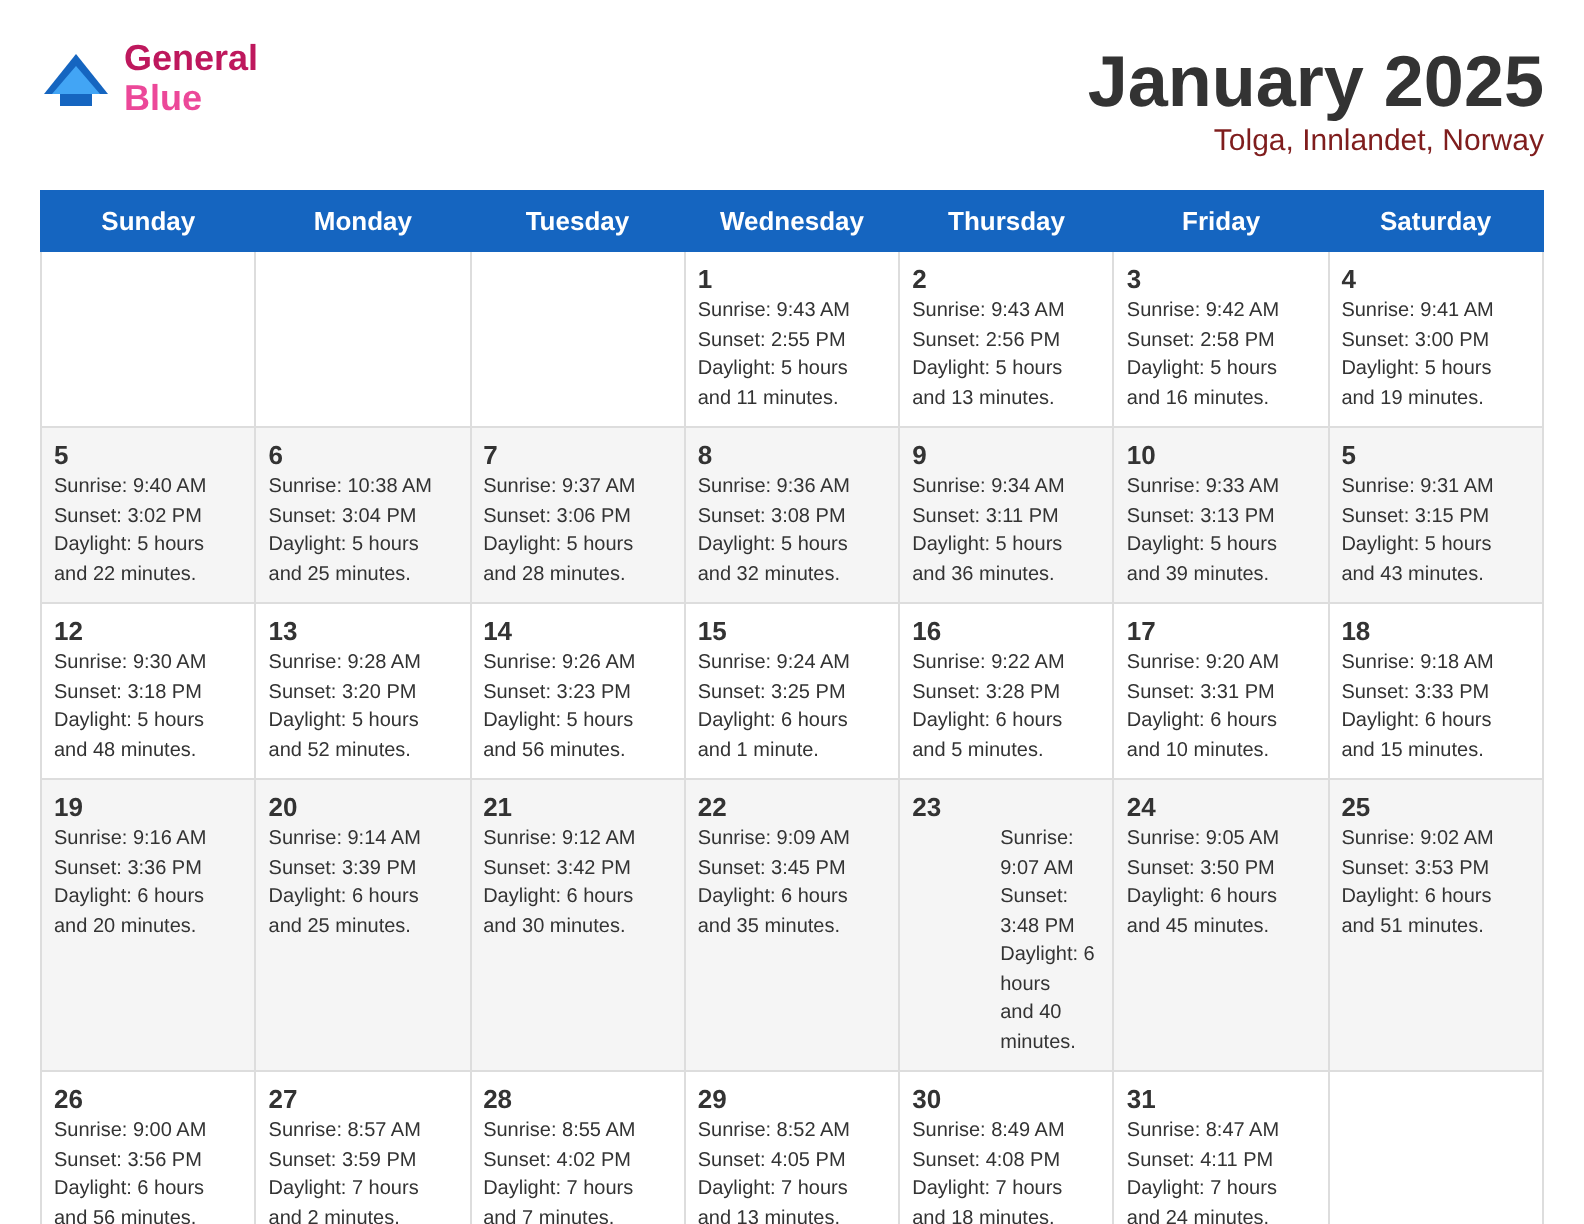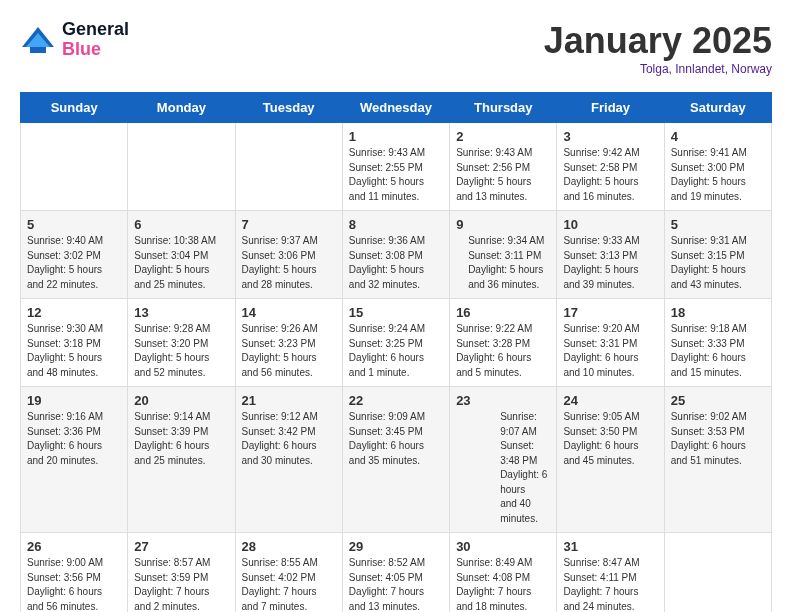--- a/index.html
+++ b/index.html
@@ -22,42 +22,42 @@
       gap: 6px;
     }
     .logo-text {
       display: flex;
       flex-direction: column;
       line-height: 1.1;
     }
     .logo-general {
       font-size: 18px;
       font-weight: bold;
-      color: #0f172a;
+      color: #be185d;
     }
     .logo-blue {
       font-size: 18px;
       font-weight: bold;
       color: #ec4899;
     }
     .logo-icon {
       width: 36px;
       height: 30px;
     }
     .title-block {
       text-align: right;
     }
     .title-month {
       font-size: 36px;
       font-weight: bold;
       color: #333;
     }
     .title-location {
-      font-size: 12px;
-      color: #4c1d95;
+      font-size: 15px;
+      color: #7f1d1d;
     }
     .calendar {
       width: 100%;
       border-collapse: collapse;
       border: 1px solid #ccc;
     }
     .calendar th {
       background: #1565c0;
       color: #fff;
       text-align: center;
@@ -184,21 +184,21 @@
         </td>
         <td>
           <div class="day-num">8</div>
           <div class="day-info" style="white-space: pre-line;">Sunrise: 9:36 AM
 Sunset: 3:08 PM
 Daylight: 5 hours
 and 32 minutes.</div>
         </td>
         <td>
           <div class="day-num">9</div>
-          <div class="day-info" style="white-space: pre-line; margin-left: 12px;">Sunrise: 9:34 AM
+          <div class="day-info" style="white-space: pre-line;">Sunrise: 9:34 AM
 Sunset: 3:11 PM
 Daylight: 5 hours
 and 36 minutes.</div>
         </td>
         <td>
           <div class="day-num">10</div>
           <div class="day-info" style="white-space: pre-line;">Sunrise: 9:33 AM
 Sunset: 3:13 PM
 Daylight: 5 hours
 and 39 minutes.</div>

